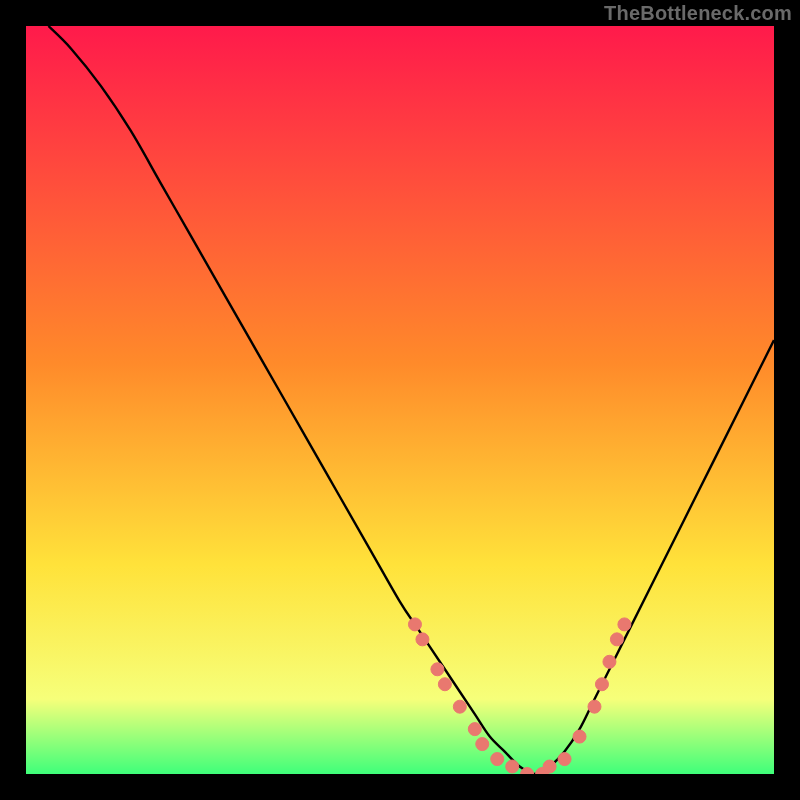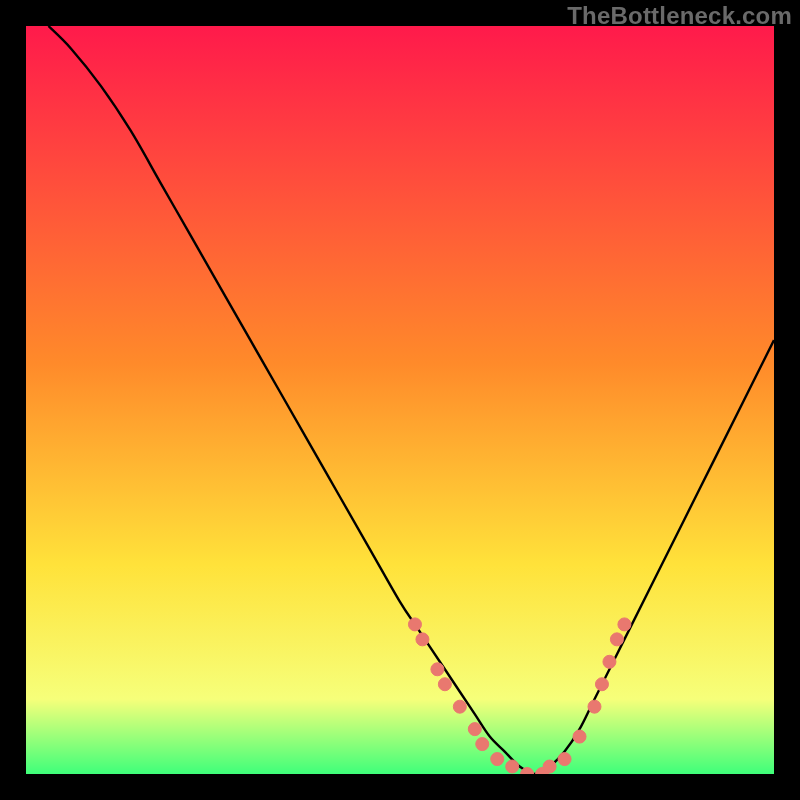--- a/index.html
+++ b/index.html
@@ -23,21 +23,21 @@
     left: 0;
     top: 0;
     width: 748px;
     height: 748px;
   }
   .watermark {
     position: absolute;
     top: 2px;
     right: 8px;
     font-family: Arial, Helvetica, sans-serif;
-    font-size: 24px;
+    font-size: 20px;
     font-weight: 600;
     color: #6a6a6a;
     letter-spacing: 0.2px;
   }
 </style>
 </head>
 <body>
 
 <div class="frame">
   <svg class="plot" viewBox="0 0 748 748" preserveAspectRatio="none">

